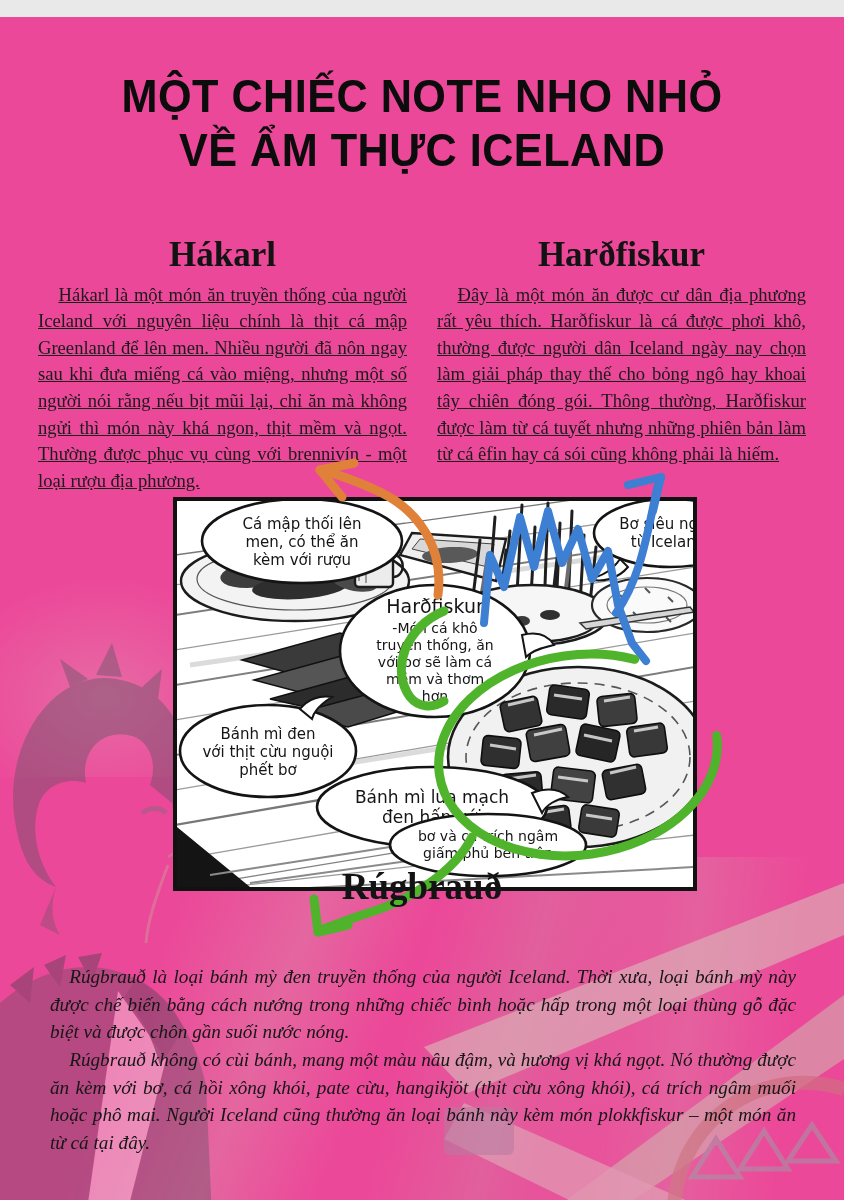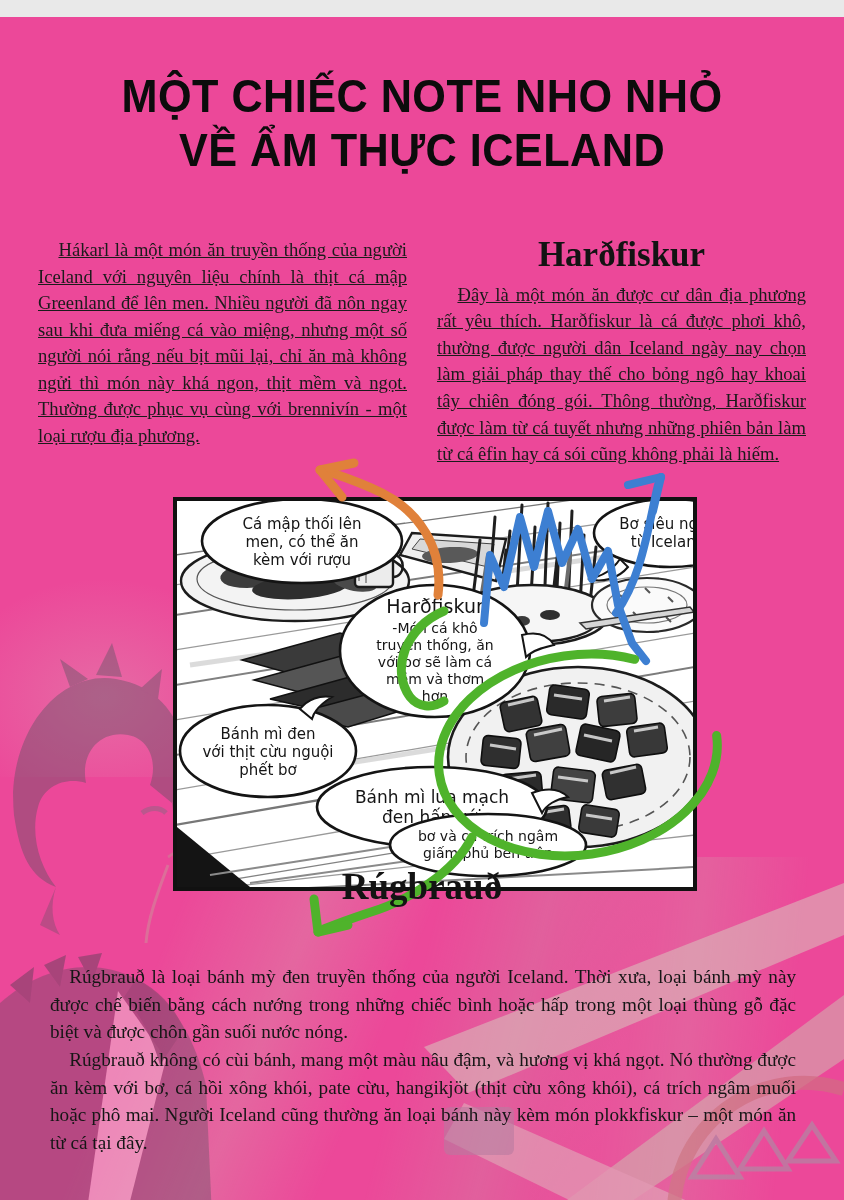--- a/index.html
+++ b/index.html
@@ -40,21 +40,21 @@
     font-size:18.6px; line-height:1.43; text-align:justify; text-indent:1.1em; color:#1b1b1b;text-decoration:underline;
   }
   
   .panel-svg { position:absolute; left:150px; top:438px; width:580px; height:497px; }
   .bubble-text { font-family:"DejaVu Sans", sans-serif; fill:#151515; }
   
   .rug-heading {
     position:absolute; top:848px; left:0; width:100%; text-align:center;
     font-weight:bold; font-size:37px; color:#131313;
   }
-  .rug-body { position:absolute; top:946px; left:50px; width:746px; }
+  .rug-body { position:absolute; top:946px; left:50px; width:746px;font-style:italic; }
   .rug-body p {
     font-size:19.2px; line-height:1.44; text-align:justify; text-indent:1em; color:#161616;
   }
   .char-sketch { left:0; top:618px; width:230px; height:582px; }
   .car-sketch { right:0; bottom:0; width:420px; height:340px; }
 </style>
 </head>
 <body>
 
 <div class="page">
@@ -91,20 +91,21 @@
     </g>
   </svg>
 
   <div class="title-wrap">
     <span class="title-line">MỘT CHIẾC NOTE NHO NHỎ</span>
     <span class="title-line">VỀ ẨM THỰC ICELAND</span>
   </div>
 
   <div class="columns">
     <div class="col">
+      <div class="col-heading">Hákarl</div>
       <div class="col-body">Hákarl là một món ăn truyền thống của người Iceland với nguyên liệu chính là thịt cá mập Greenland để lên men. Nhiều người đã nôn ngay sau khi đưa miếng cá vào miệng, nhưng một số người nói rằng nếu bịt mũi lại, chỉ ăn mà không ngửi thì món này khá ngon, thịt mềm và ngọt.  Thường được phục vụ cùng với brennivín - một loại rượu địa phương.</div>
     </div>
     <div class="col">
       <div class="col-heading">Harðfiskur</div>
       <div class="col-body">Đây là một món ăn được cư dân địa phương rất yêu thích. Harðfiskur là cá được phơi khô, thường được người dân Iceland ngày nay chọn làm giải pháp thay thế cho bỏng ngô hay khoai tây chiên đóng gói. Thông thường, Harðfiskur được làm từ cá tuyết nhưng những phiên bản làm từ cá êfin hay cá sói cũng không phải là hiếm.</div>
     </div>
   </div>
 
   <svg class="panel-svg" viewBox="0 0 580 497">
     <defs>

